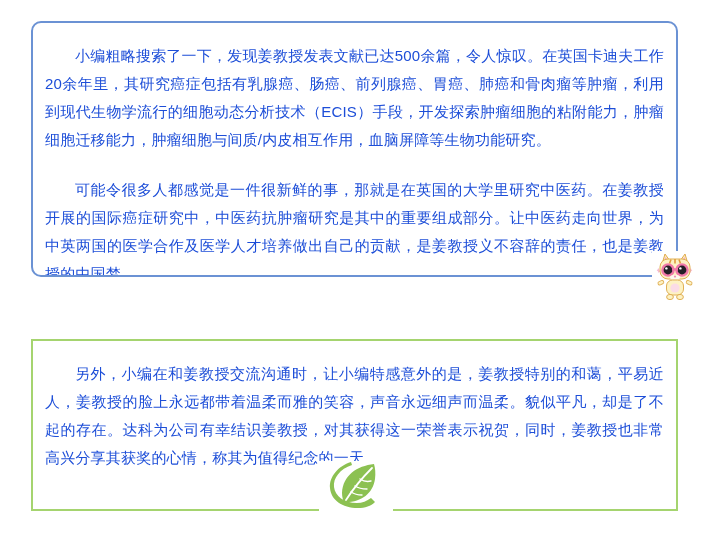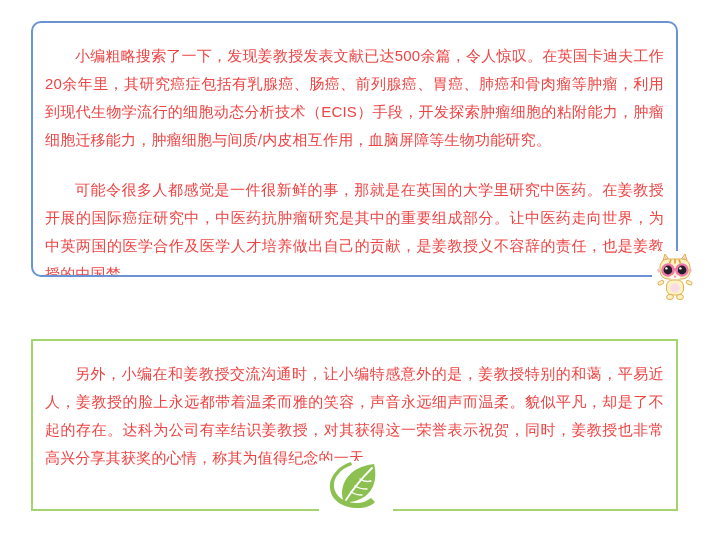--- a/index.html
+++ b/index.html
@@ -26,21 +26,21 @@
   }
   .card.green {
     top: 339px;
     height: 172px;
     border: 2px solid #a5d46f;
     border-radius: 0;
   }
   .card p {
     font-size: 15px;
     line-height: 28px;
-    color: #ef4444;
+    color: #1d4ed8;
     text-align: justify;
     text-indent: 2em;
     letter-spacing: 0.2px;
   }
   .card p + p { margin-top: 22px; }
 
   .cat-wrap {
     position: absolute;
     left: 652px; top: 251px;
     width: 46px; height: 52px;

